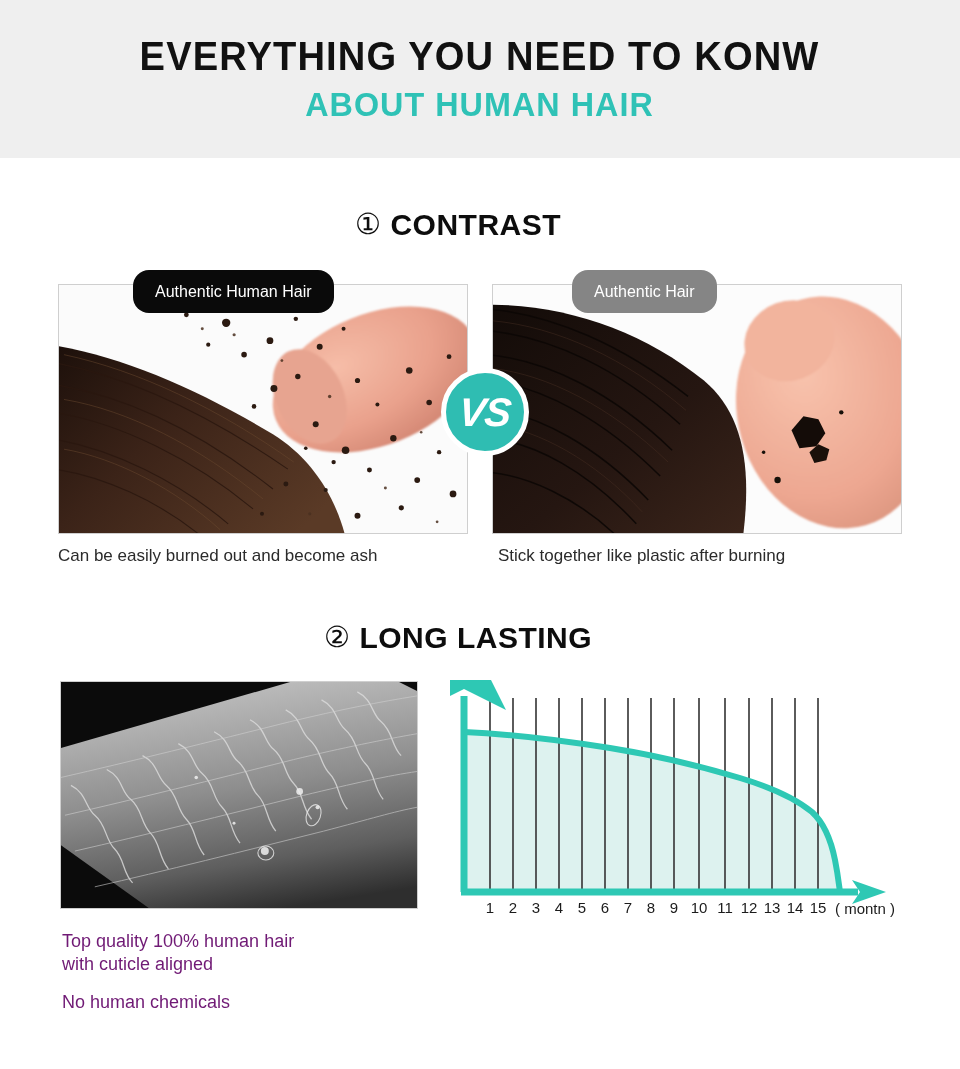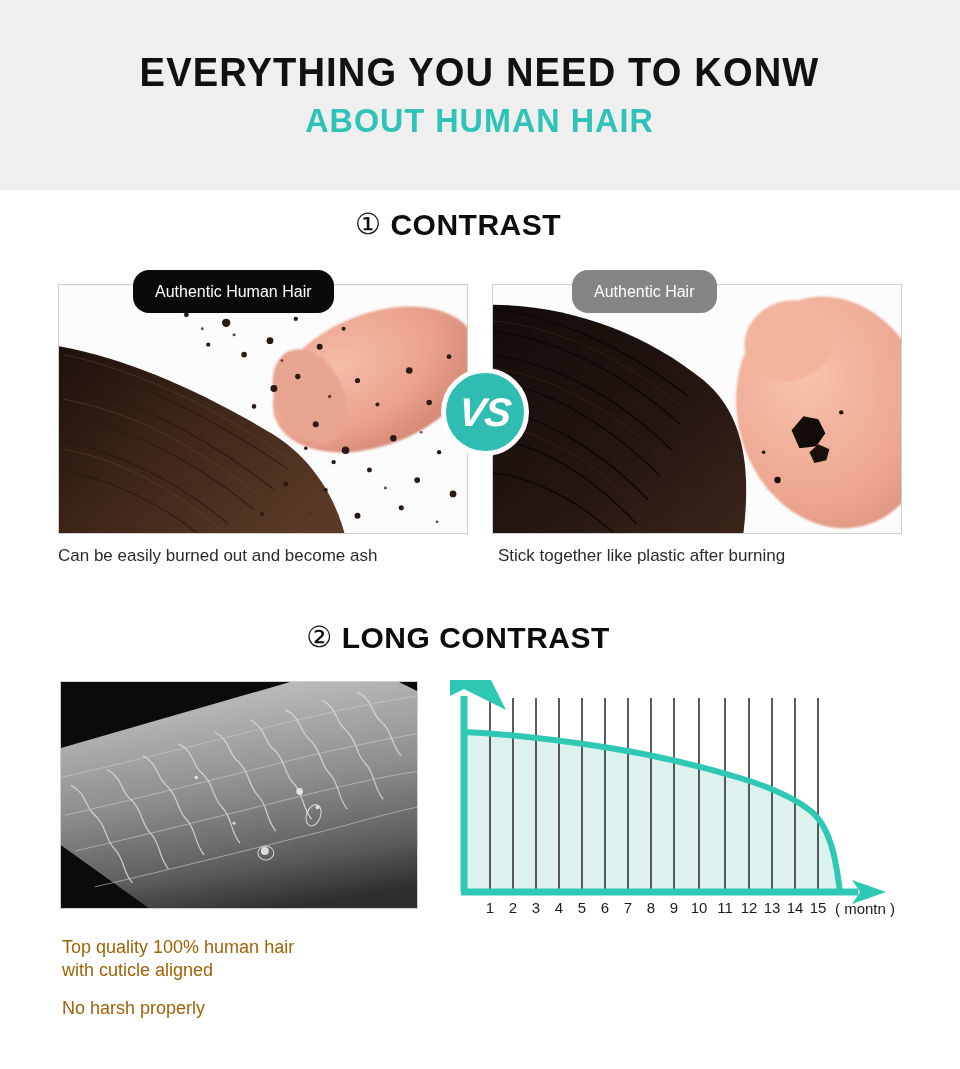--- a/index.html
+++ b/index.html
@@ -7,21 +7,21 @@
     width: 960px;
     height: 1069px;
     background: #ffffff;
     font-family: "Liberation Sans", sans-serif;
     overflow: hidden;
   }
   .page { position: relative; width: 960px; height: 1069px; background: #fff; }
 
   
   .header-band {
-    position: absolute; left: 0; top: 0; width: 960px; height: 190px;
+    position: absolute; left: 0; top: 0; width: 960px; height: 158px;
     background: #efefef;
     display: flex; flex-direction: column; align-items: center; justify-content: center;
   }
   .title-main {
     font-family: "Liberation Sans", sans-serif;
     font-weight: 700;
     font-size: 41px;
     letter-spacing: 1.2px;
     color: #111111;
     line-height: 1.05;
@@ -123,25 +123,24 @@
 
   
   #lifespan-chart {
     position: absolute; left: 450px; top: 680px; width: 470px; height: 250px;
   }
 
   
   .bodytext {
     position: absolute;
     font-size: 18px;
-    color: #a16207;
+    color: #701a75;
     line-height: 1.25;
     font-family: "Liberation Sans", sans-serif;
     white-space: pre-line;
-    margin-top: 6px;
   }
   #text-quality { left: 62px; top: 930px; width: 380px; }
   #text-nochem  { left: 62px; top: 991px; width: 380px; }
   #text-lifespan { left: 458px; top: 930px; width: 400px; }
 
   
   .art { position: absolute; inset: 0; }
 </style>
 </head>
 <body>
@@ -293,21 +292,21 @@
   <div class="pill" id="pill-synthetic">Authentic Hair</div>
 
   <div class="vs-badge">
     <span>VS</span>
   </div>
 
   <div class="caption" id="caption-left">Can be easily burned out and become ash</div>
   <div class="caption" id="caption-right">Stick together like plastic after burning</div>
 
   <div class="section-heading" id="heading-longlasting">
-    <span class="num">②</span><span>LONG CONTRAST</span>
+    <span class="num">②</span><span>LONG LASTING</span>
   </div>
 
   <div id="photo-cuticle">
     <svg class="art" viewBox="0 0 358 228" preserveAspectRatio="none">
       <defs>
         <linearGradient id="shaft" x1="0" y1="0" x2="0.25" y2="1">
           <stop offset="0%" stop-color="#e8e8e8"></stop>
           <stop offset="22%" stop-color="#b9b9b9"></stop>
           <stop offset="55%" stop-color="#8e8e8e"></stop>
           <stop offset="82%" stop-color="#5e5e5e"></stop>
@@ -413,15 +412,15 @@
         <text x="345" y="233">14</text>
         <text x="368" y="233">15</text>
       </g>
 
       <text x="445" y="234" text-anchor="end" font-family="Liberation Sans, sans-serif" font-size="15" fill="#1b1b1b">( montn )</text>
     </svg>
   </div>
 
   <div class="bodytext" id="text-quality">Top quality 100% human hair
 with cuticle aligned</div>
-  <div class="bodytext" id="text-nochem">No harsh properly</div>
+  <div class="bodytext" id="text-nochem">No human chemicals</div>
 
 </div>
 
 </body></html>

